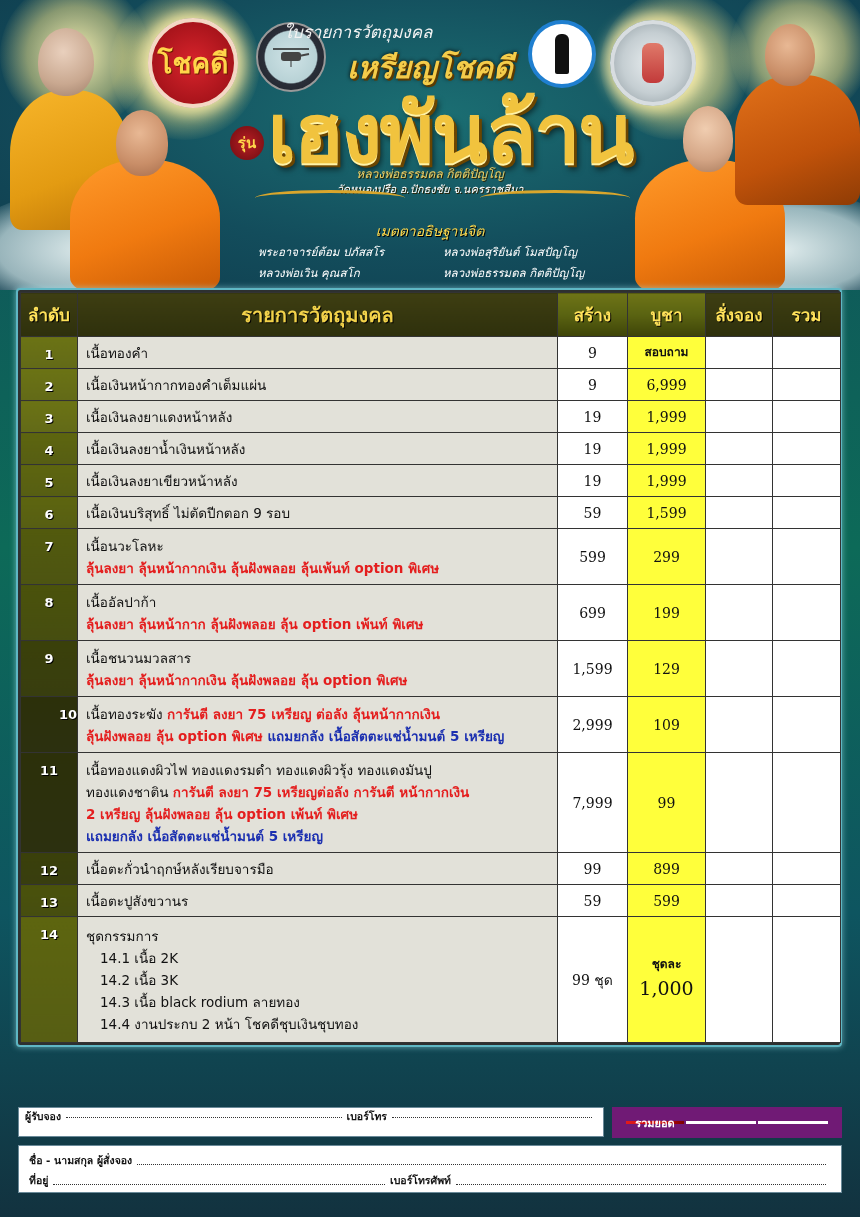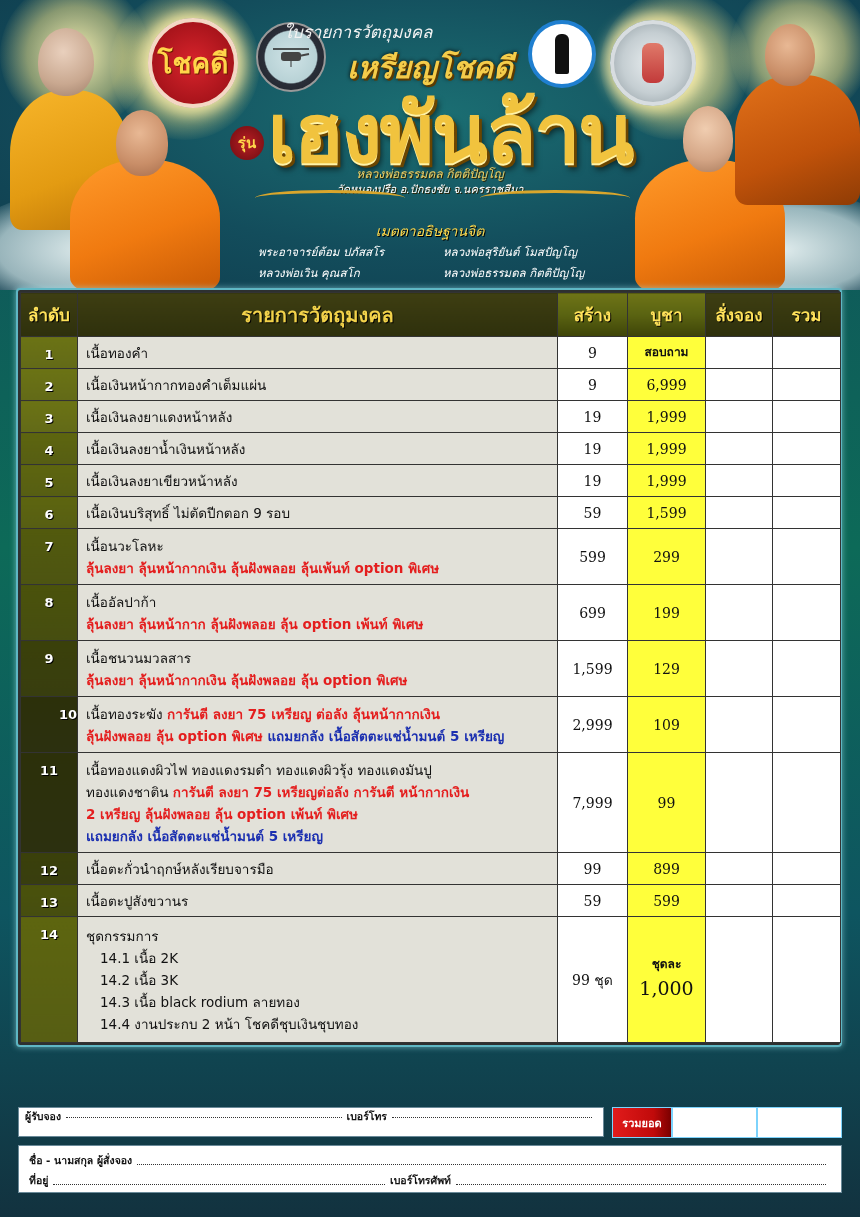--- a/index.html
+++ b/index.html
@@ -49,21 +49,21 @@
   td.price { background: #ffff3b; text-align: center; font-size: 14px; color: #111; font-family: "DejaVu Serif", serif; }
   td.price.thai { font-family: "DejaVu Sans", sans-serif; font-weight: bold; font-size: 12px; line-height: 17px; }
   td.blank { background: #fff; }
   .red { color: #e41e1e; font-weight: bold; }
   .blue { color: #1b2fb0; font-weight: bold; }
   .sub { padding-left: 14px; display: block; }
 
   
   .foot1 { position: absolute; left: 18px; top: 1107px; width: 586px; height: 30px; background: #fff; border: 1px solid #6a8a99; display: flex; align-items: flex-start; padding: 0 6px; font-size: 10.5px; font-weight: bold; color: #111; }
   .dots { flex: 1; border-bottom: 1.5px dotted #333; margin: 0 5px; height: 10px; }
-  .total-box { position: absolute; left: 612px; top: 1107px; width: 230px; height: 31px; background: #7dd3fc; display: flex; padding: 1px; gap: 2px; }
+  .total-box { position: absolute; left: 612px; top: 1107px; width: 230px; height: 31px; background: #701a75; display: flex; padding: 14px; gap: 2px; }
   .total-label { width: 58px; background: linear-gradient(90deg, #e11b1b 0%, #c00a0a 70%, #7a0000 100%); color: #fff; font-size: 11px; font-weight: bold; display: flex; align-items: center; justify-content: center; }
   .total-cell { flex: 1; background: #fff; }
   .foot2 { position: absolute; left: 18px; top: 1145px; width: 824px; height: 48px; background: #fff; border: 1px solid #6a8a99; padding: 4px 10px; font-size: 10.5px; font-weight: bold; color: #111; }
   .foot2 .line { display: flex; align-items: center; height: 20px; }
 </style>
 </head>
 <body>
 
 <div class="header">
   <div class="glow" style="left:110px;top:-10px;width:150px;height:150px;"></div>

